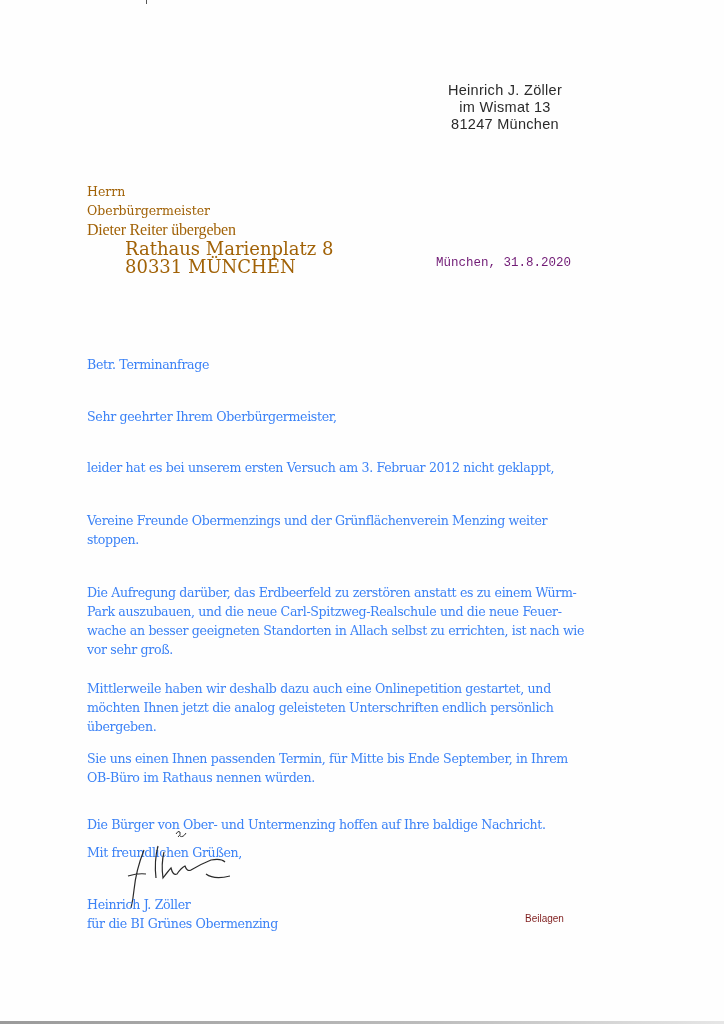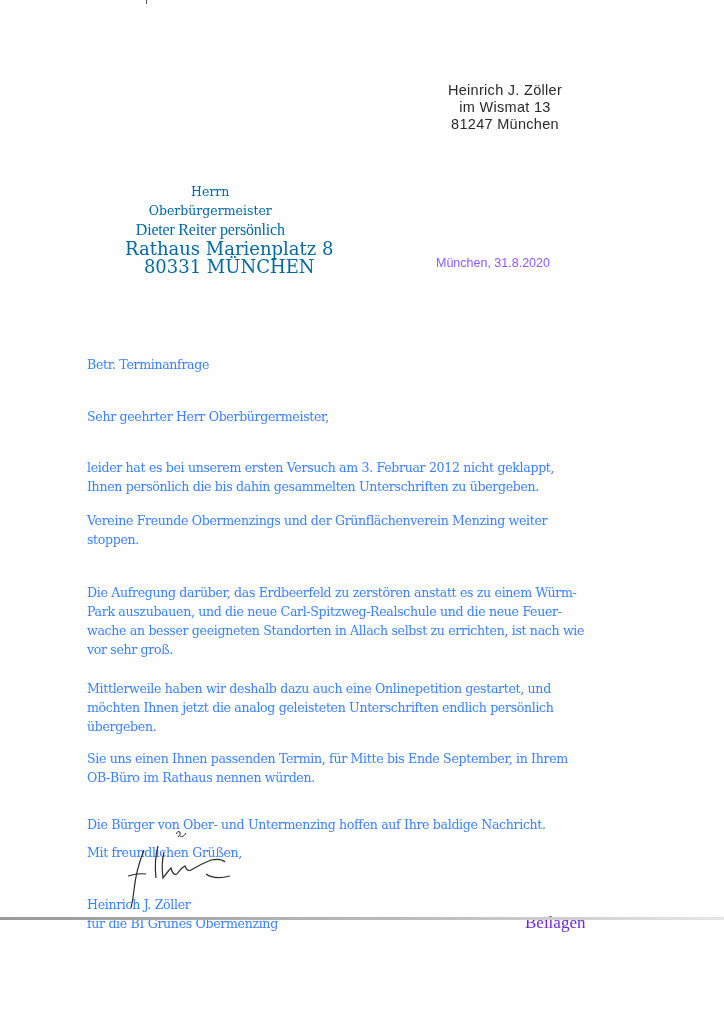--- a/index.html
+++ b/index.html
@@ -10,21 +10,21 @@
     body {
       width: 724px;
       height: 1024px;
       position: relative;
       overflow: hidden;
       color: #1a1a1a;
     }
     .page {
       position: absolute;
       left: 0; top: 0;
-      width: 724px; height: 920px;
+      width: 724px; height: 1024px;
       background: #fefefe;
     }
     .scan-edge {
       position: absolute;
       left: 0; bottom: 0;
       width: 724px; height: 3px;
       background: linear-gradient(to right, #9a9a9a, #bdbdbd 60%, #e6e6e6);
     }
     .speck {
       position: absolute;
@@ -43,40 +43,39 @@
       text-align: center;
       letter-spacing: 0.3px;
     }
     .sender div { white-space: nowrap; }
     .recipient {
       position: absolute;
       left: 87px; top: 182px;
       font-family: "DejaVu Serif", serif;
       font-size: 12.5px;
       line-height: 19px;
-      color: #0369a1;
-      text-align: center;
+      color: #a16207;
     }
     .recipient .name {
       font-family: "Liberation Serif", serif;
       font-size: 16px;
       line-height: 20px;
       letter-spacing: -0.2px;
     }
     .recipient .street {
       font-size: 18px;
       line-height: 18px;
       margin-left: 38px;
     }
     .date {
       position: absolute;
       left: 436px; top: 256px;
-      font-family: Liberation Sans, sans-serif;
+      font-family: Liberation Mono, monospace;
       font-size: 12.5px;
-      color: #8b5cf6;
+      color: #701a75;
     }
     .text {
       position: absolute;
       left: 87px;
       font-family: "DejaVu Serif", serif;
       font-size: 12.6px;
       line-height: 19px;
       color: #3b82f6;
       white-space: nowrap;
       letter-spacing: -0.35px;
@@ -87,23 +86,23 @@
     .p2 { top: 511px; }
     .p3 { top: 583px; }
     .p4 { top: 679px; }
     .p5 { top: 749px; }
     .p6 { top: 815px; }
     .closing { top: 843px; }
     .signer { top: 895px; }
     .enclosures {
       position: absolute;
       left: 525px; top: 913px;
-      font-family: Liberation Serif, serif;
-      font-size: 17px;
-      color: #6d28d9;
+      font-family: Liberation Sans, sans-serif;
+      font-size: 10px;
+      color: #7f1d1d;
     }
     .signature {
       position: absolute;
       left: 110px; top: 828px;
       width: 150px; height: 80px;
     }
   </style>
 </head>
 <body>
 
@@ -112,34 +111,33 @@
 
   <div class="sender">
     <div>Heinrich J. Zöller</div>
     <div>im Wismat 13</div>
     <div>81247 München</div>
   </div>
 
   <div class="recipient">
     <div>Herrn</div>
     <div>Oberbürgermeister</div>
-    <div class="name">Dieter Reiter persönlich</div>
+    <div class="name">Dieter Reiter übergeben</div>
     <div class="street">Rathaus Marienplatz 8</div>
     <div class="street">80331 MÜNCHEN</div>
   </div>
 
   <div class="date">München, 31.8.2020</div>
 
   <div class="text subject">Betr. Terminanfrage</div>
 
-  <div class="text salutation">Sehr geehrter Herr Oberbürgermeister,</div>
+  <div class="text salutation">Sehr geehrter Ihrem Oberbürgermeister,</div>
 
   <div class="text p1">
     <div>leider hat es bei unserem ersten Versuch am 3. Februar 2012 nicht geklappt,</div>
-    <div>Ihnen persönlich die bis dahin gesammelten Unterschriften zu übergeben.</div>
   </div>
 
   <div class="text p2">
     <div>Vereine Freunde Obermenzings und der Grünflächenverein Menzing weiter</div>
     <div>stoppen.</div>
   </div>
 
   <div class="text p3">
     <div>Die Aufregung darüber, das Erdbeerfeld zu zerstören anstatt es zu einem Würm-</div>
     <div>Park auszubauen, und die neue Carl-Spitzweg-Realschule und die neue Feuer-</div>

